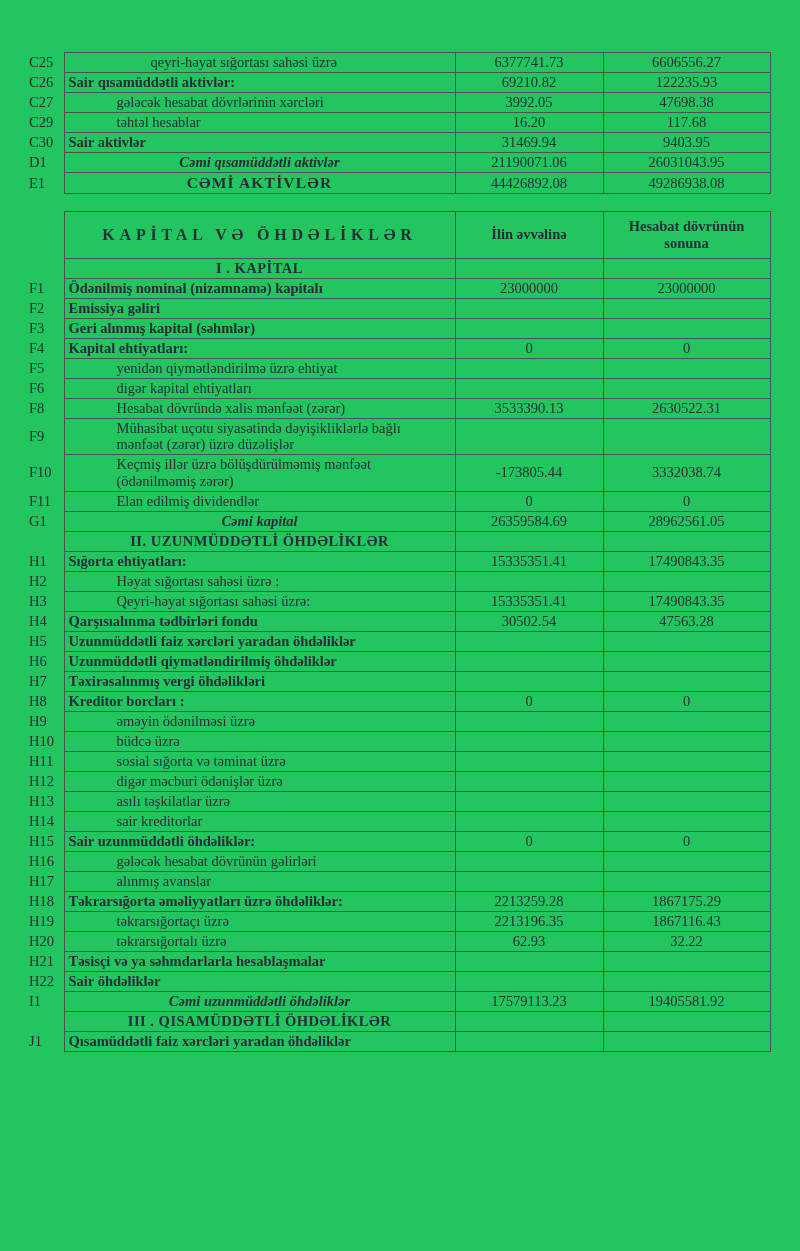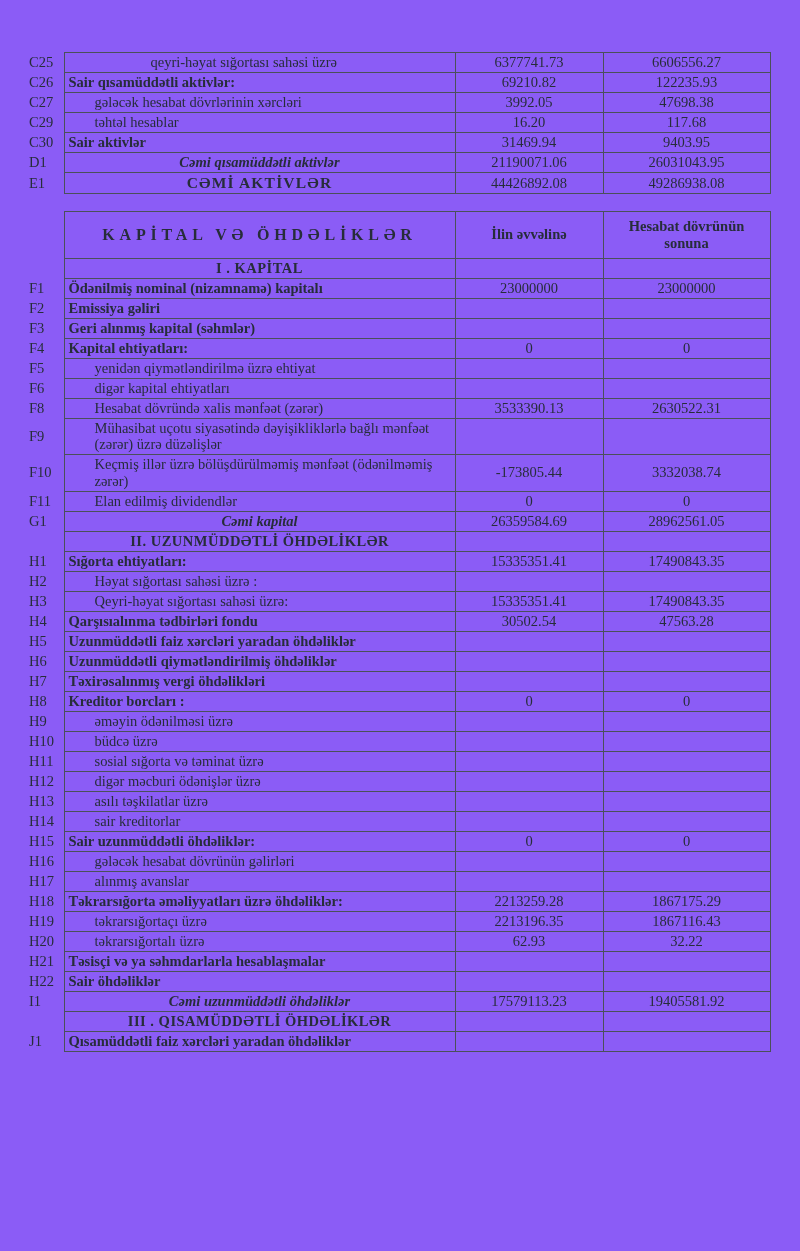--- a/index.html
+++ b/index.html
@@ -1,18 +1,18 @@
 <!DOCTYPE html>
 <html><head>
 <meta charset="utf-8">
 <style>
   html,body{margin:0;padding:0;background:#ffffff;}
   .page{
     width:800px;height:1251px;
-    background:#8b5cf6;
+    background:#22c55e;
     box-sizing:border-box;
     padding:52px 28px 0 28px;
     font-family:"Liberation Serif","DejaVu Serif",serif;
     color:#272d3a;
     overflow:hidden;
   }
   table.sheet{
     border-collapse:collapse;
     table-layout:fixed;
     width:742px;
@@ -33,21 +33,21 @@
   }
   .code-cell{
     border:none;
     padding-left:1px;
     text-align:left;
     color:#272d3a;
   }
   .desc-cell,.val-cell{border:1px solid #4b505a;}
   .val-cell{text-align:center;}
   .style-bold{font-weight:bold;text-align:left;}
-  .style-sub{padding-left:30px;text-align:left;}
+  .style-sub{padding-left:52px;text-align:left;}
   .style-sub2{padding-left:86px;text-align:left;margin-left:28px;}
   .style-section{font-weight:bold;text-align:center;letter-spacing:0.5px;}
   .style-total-italic{font-weight:bold;font-style:italic;text-align:center;}
   .style-total-caps{font-weight:bold;text-align:center;font-size:15.5px;letter-spacing:1.2px;margin-top:40px;}
   
   .main-sheet{margin-top:17px;}
   .head-row th{font-weight:bold;}
   .head-title{
     font-size:16px;
     letter-spacing:0.30em;

